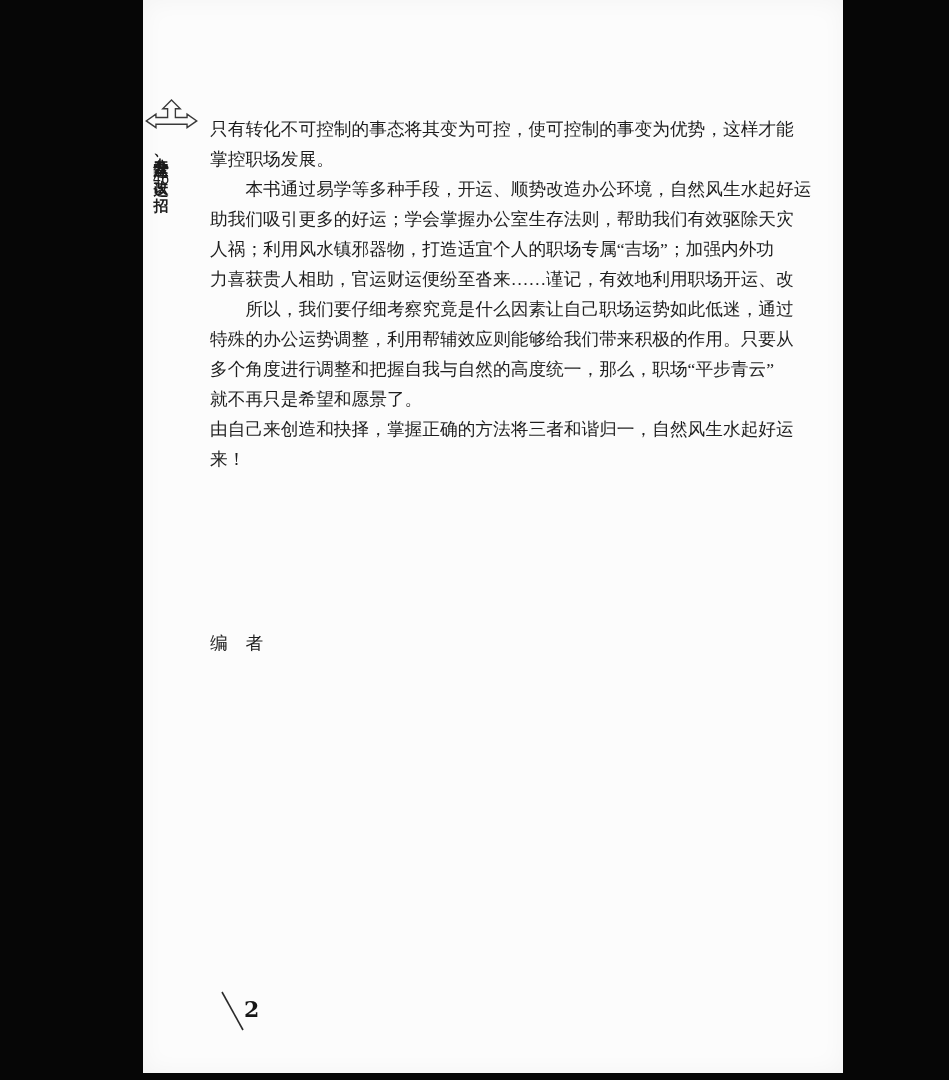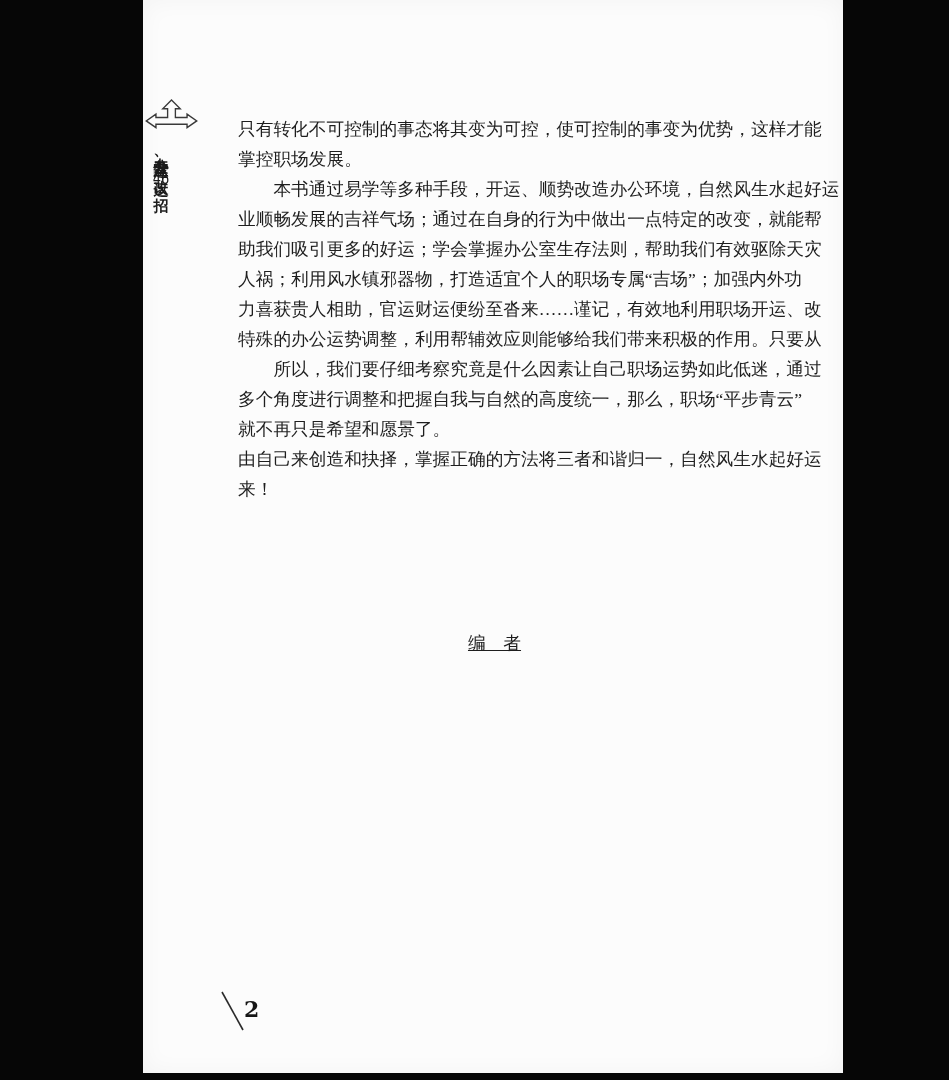--- a/index.html
+++ b/index.html
@@ -50,32 +50,31 @@
   
   .text-block {
     position:absolute;
     left:67px; top:114px;
     width:586px;
     font-size:17.7px;
     line-height:30px;
     color:#1e1e1e;
     letter-spacing:0;
   }
-  .line { white-space:nowrap;margin-left:28px; }
+  .line { white-space:nowrap; }
   .line.indent { text-indent:35.4px; }
   .signature {
     position:absolute;
     left:67px; top:628px;
     width:586px;
     font-size:17.7px;
     line-height:30px;
     color:#1e1e1e;
-    text-align:center;
+    text-align:left;
     padding-right:17px;
-    text-decoration:underline;
   }
   
   .slash-mark {
     position:absolute;
     left:76px; top:989px;
     width:28px; height:44px;
   }
   .slash-mark line { stroke:#2b2b2b; stroke-width:1.6; }
   .page-number {
     position:absolute;
@@ -96,26 +95,25 @@
   </svg>
 
   <div class="v-title">
     <span>办公室开运、改运</span><span class="tcy">46</span><span>招</span>
   </div>
 
   <div class="text-block">
     <div class="line">只有转化不可控制的事态将其变为可控，使可控制的事变为优势，这样才能</div>
     <div class="line">掌控职场发展。</div>
     <div class="line indent">本书通过易学等多种手段，开运、顺势改造办公环境，自然风生水起好运</div>
-    <div class="line">业顺畅发展的吉祥气场；通过在自身的行为中做出一点特定的改变，就能帮</div>
     <div class="line">助我们吸引更多的好运；学会掌握办公室生存法则，帮助我们有效驱除天灾</div>
     <div class="line">人祸；利用风水镇邪器物，打造适宜个人的职场专属“吉场”；加强内外功</div>
     <div class="line">力喜获贵人相助，官运财运便纷至沓来……谨记，有效地利用职场开运、改</div>
+    <div class="line indent">所以，我们要仔细考察究竟是什么因素让自己职场运势如此低迷，通过</div>
     <div class="line">特殊的办公运势调整，利用帮辅效应则能够给我们带来积极的作用。只要从</div>
-    <div class="line indent">所以，我们要仔细考察究竟是什么因素让自己职场运势如此低迷，通过</div>
     <div class="line">多个角度进行调整和把握自我与自然的高度统一，那么，职场“平步青云”</div>
     <div class="line">就不再只是希望和愿景了。</div>
     <div class="line">由自己来创造和抉择，掌握正确的方法将三者和谐归一，自然风生水起好运</div>
     <div class="line">来！</div>
   </div>
 
   <div class="signature">编　者</div>
 
   <svg class="slash-mark" viewBox="0 0 28 44" xmlns="http://www.w3.org/2000/svg">
     <line x1="3" y1="3" x2="24" y2="41"></line>

